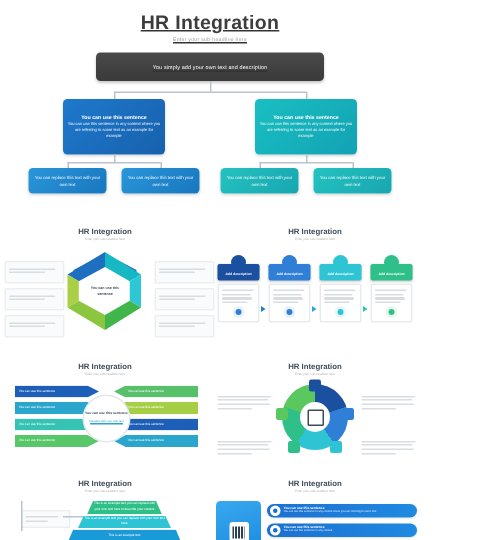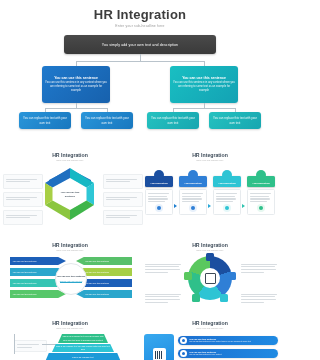--- a/index.html
+++ b/index.html
@@ -1,21 +1,21 @@
 <!DOCTYPE html>
 <html><head>
 <meta charset="utf-8">
 <style>
   html,body{margin:0;padding:0;}
   body{
     width:280px;height:360px;background:#ffffff;
     font-family:"Liberation Sans",sans-serif;
     color:#333;overflow:hidden;position:relative;
   }
-  .page{position:relative;width:280px;height:360px;}
+  .page{position:relative;width:280px;height:360px;text-decoration:underline;}
 
   
   .hero{padding-top:7px;text-align:center;}
   .hero-title{font-size:13px;font-weight:bold;color:#3d3d3d;letter-spacing:.2px;}
   .hero-sub{font-size:3.4px;color:#9a9a9a;margin-top:2px;letter-spacing:.2px;}
 
   .topbox{
     margin:7px auto 0;width:152px;height:19px;border-radius:3px;
     background:linear-gradient(180deg,#4a4a4a,#3a3a3a);
     display:flex;align-items:center;justify-content:center;

